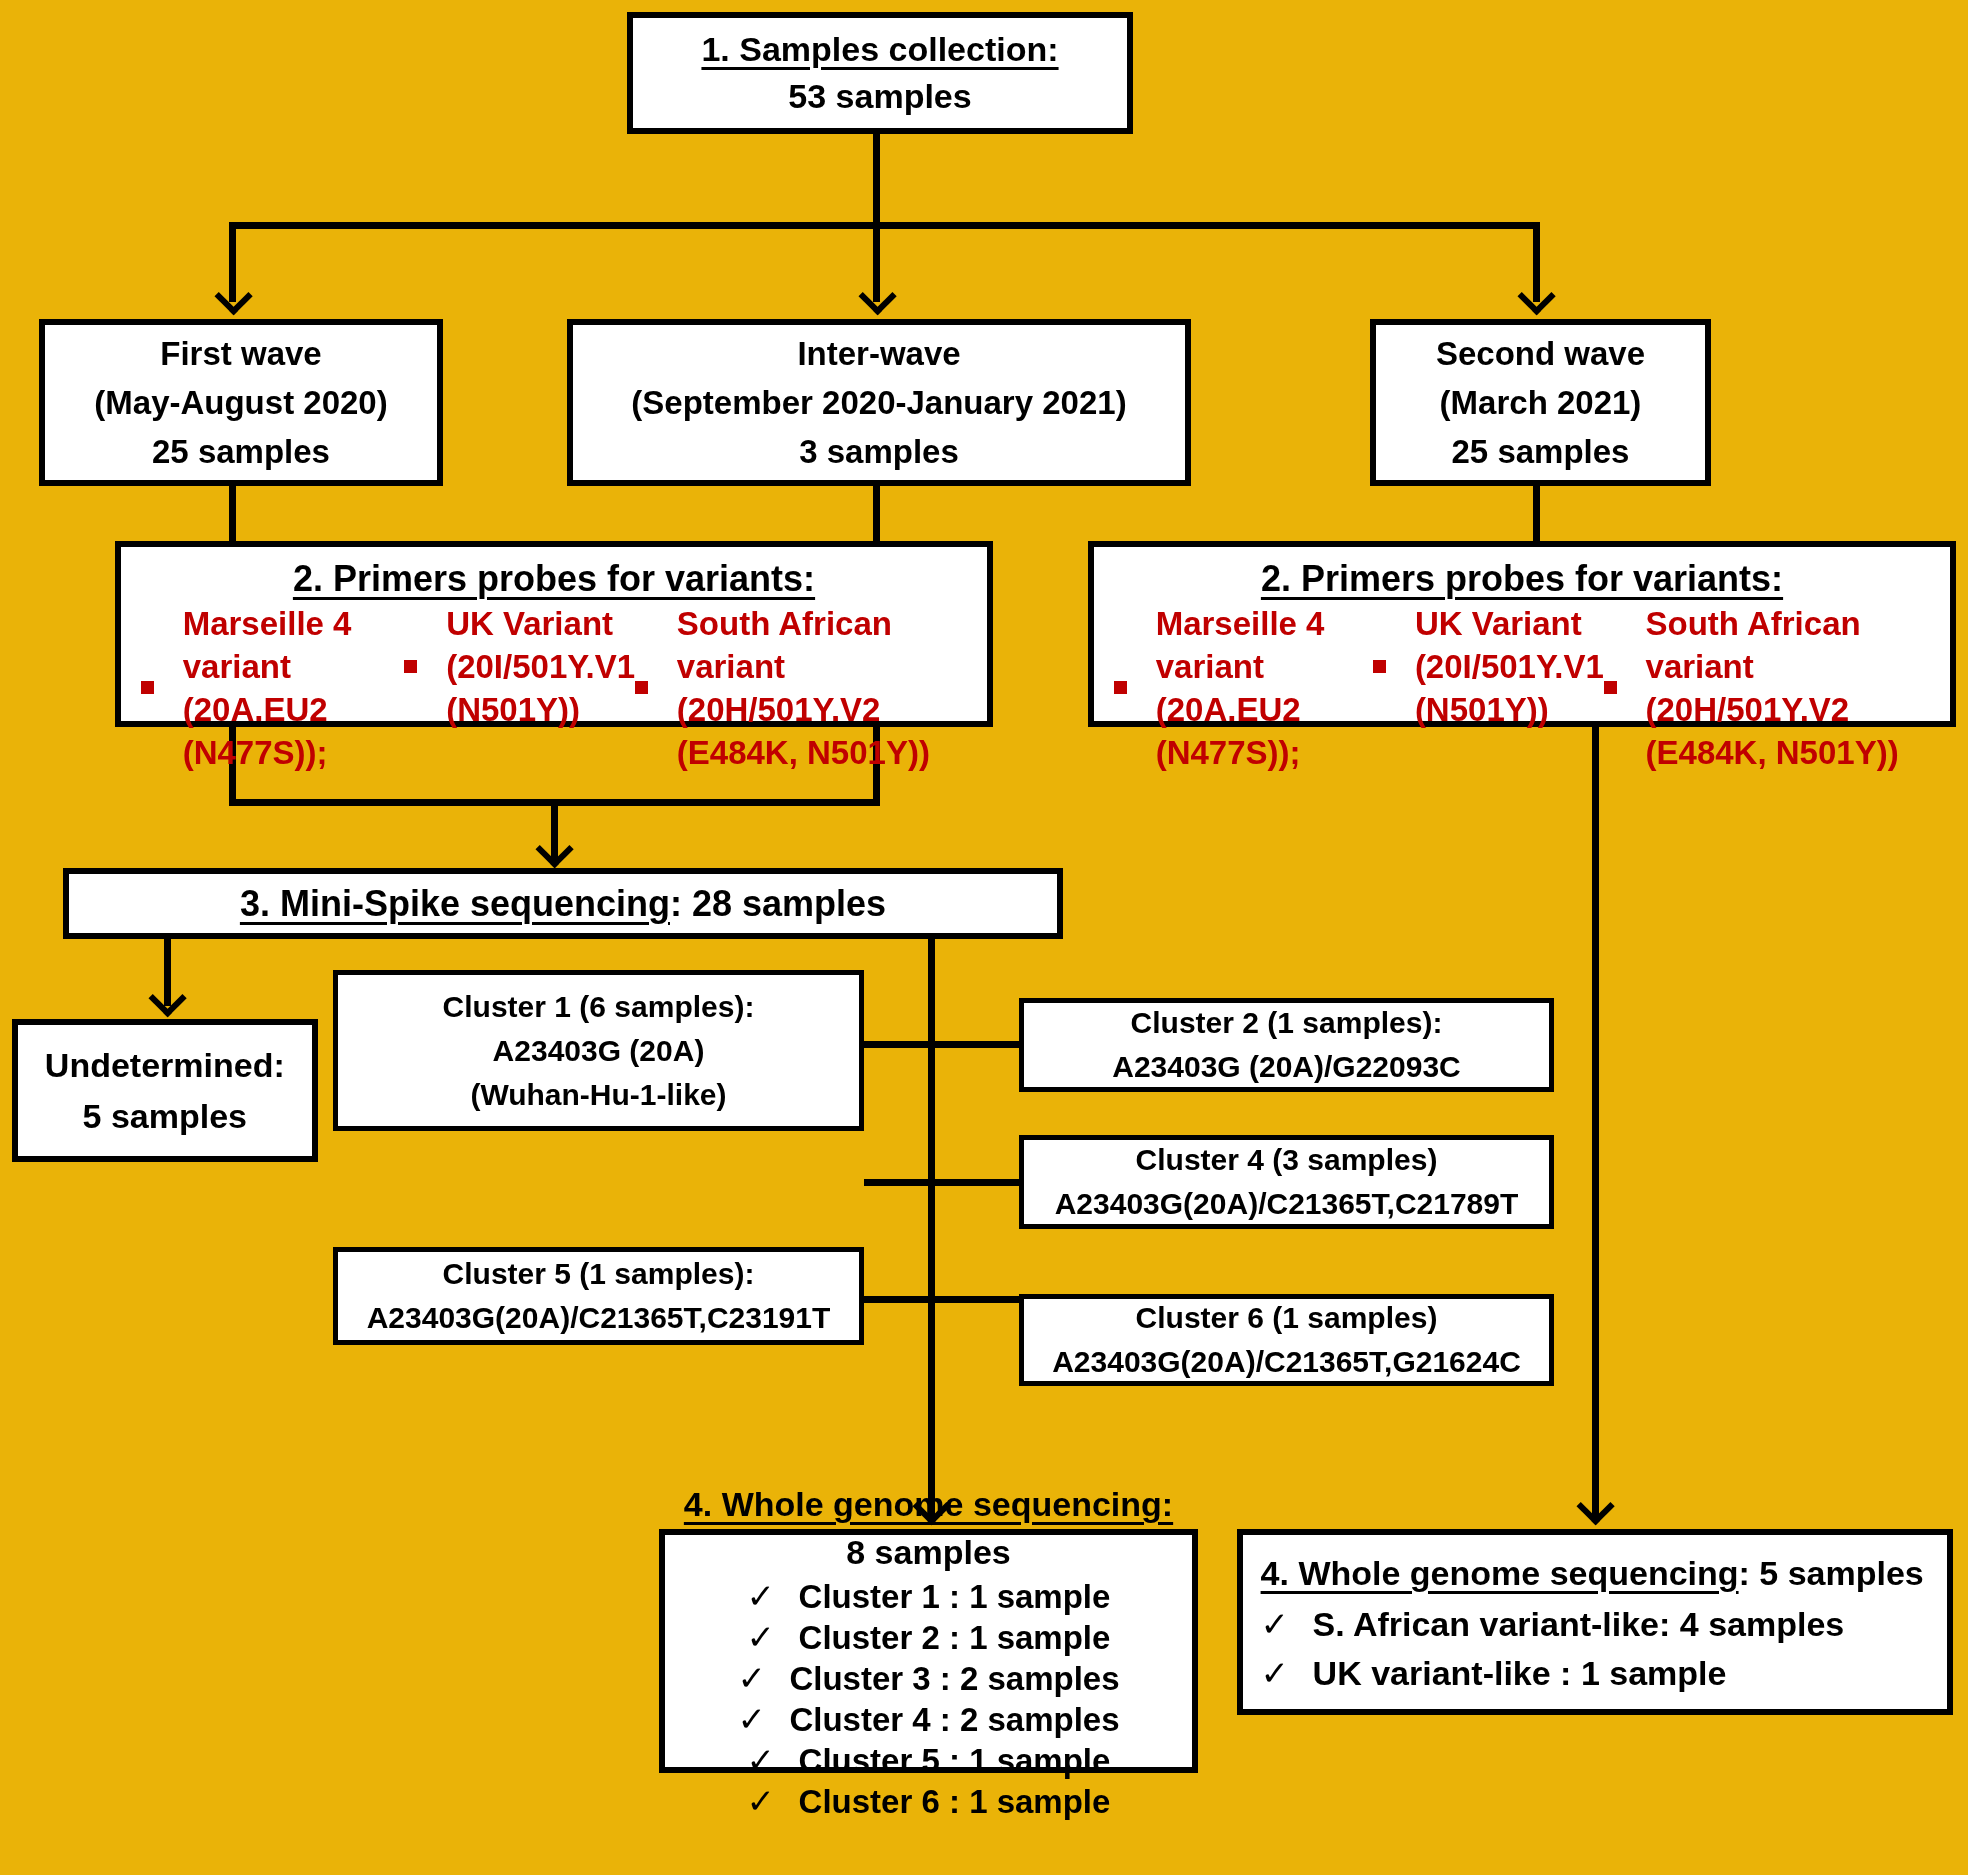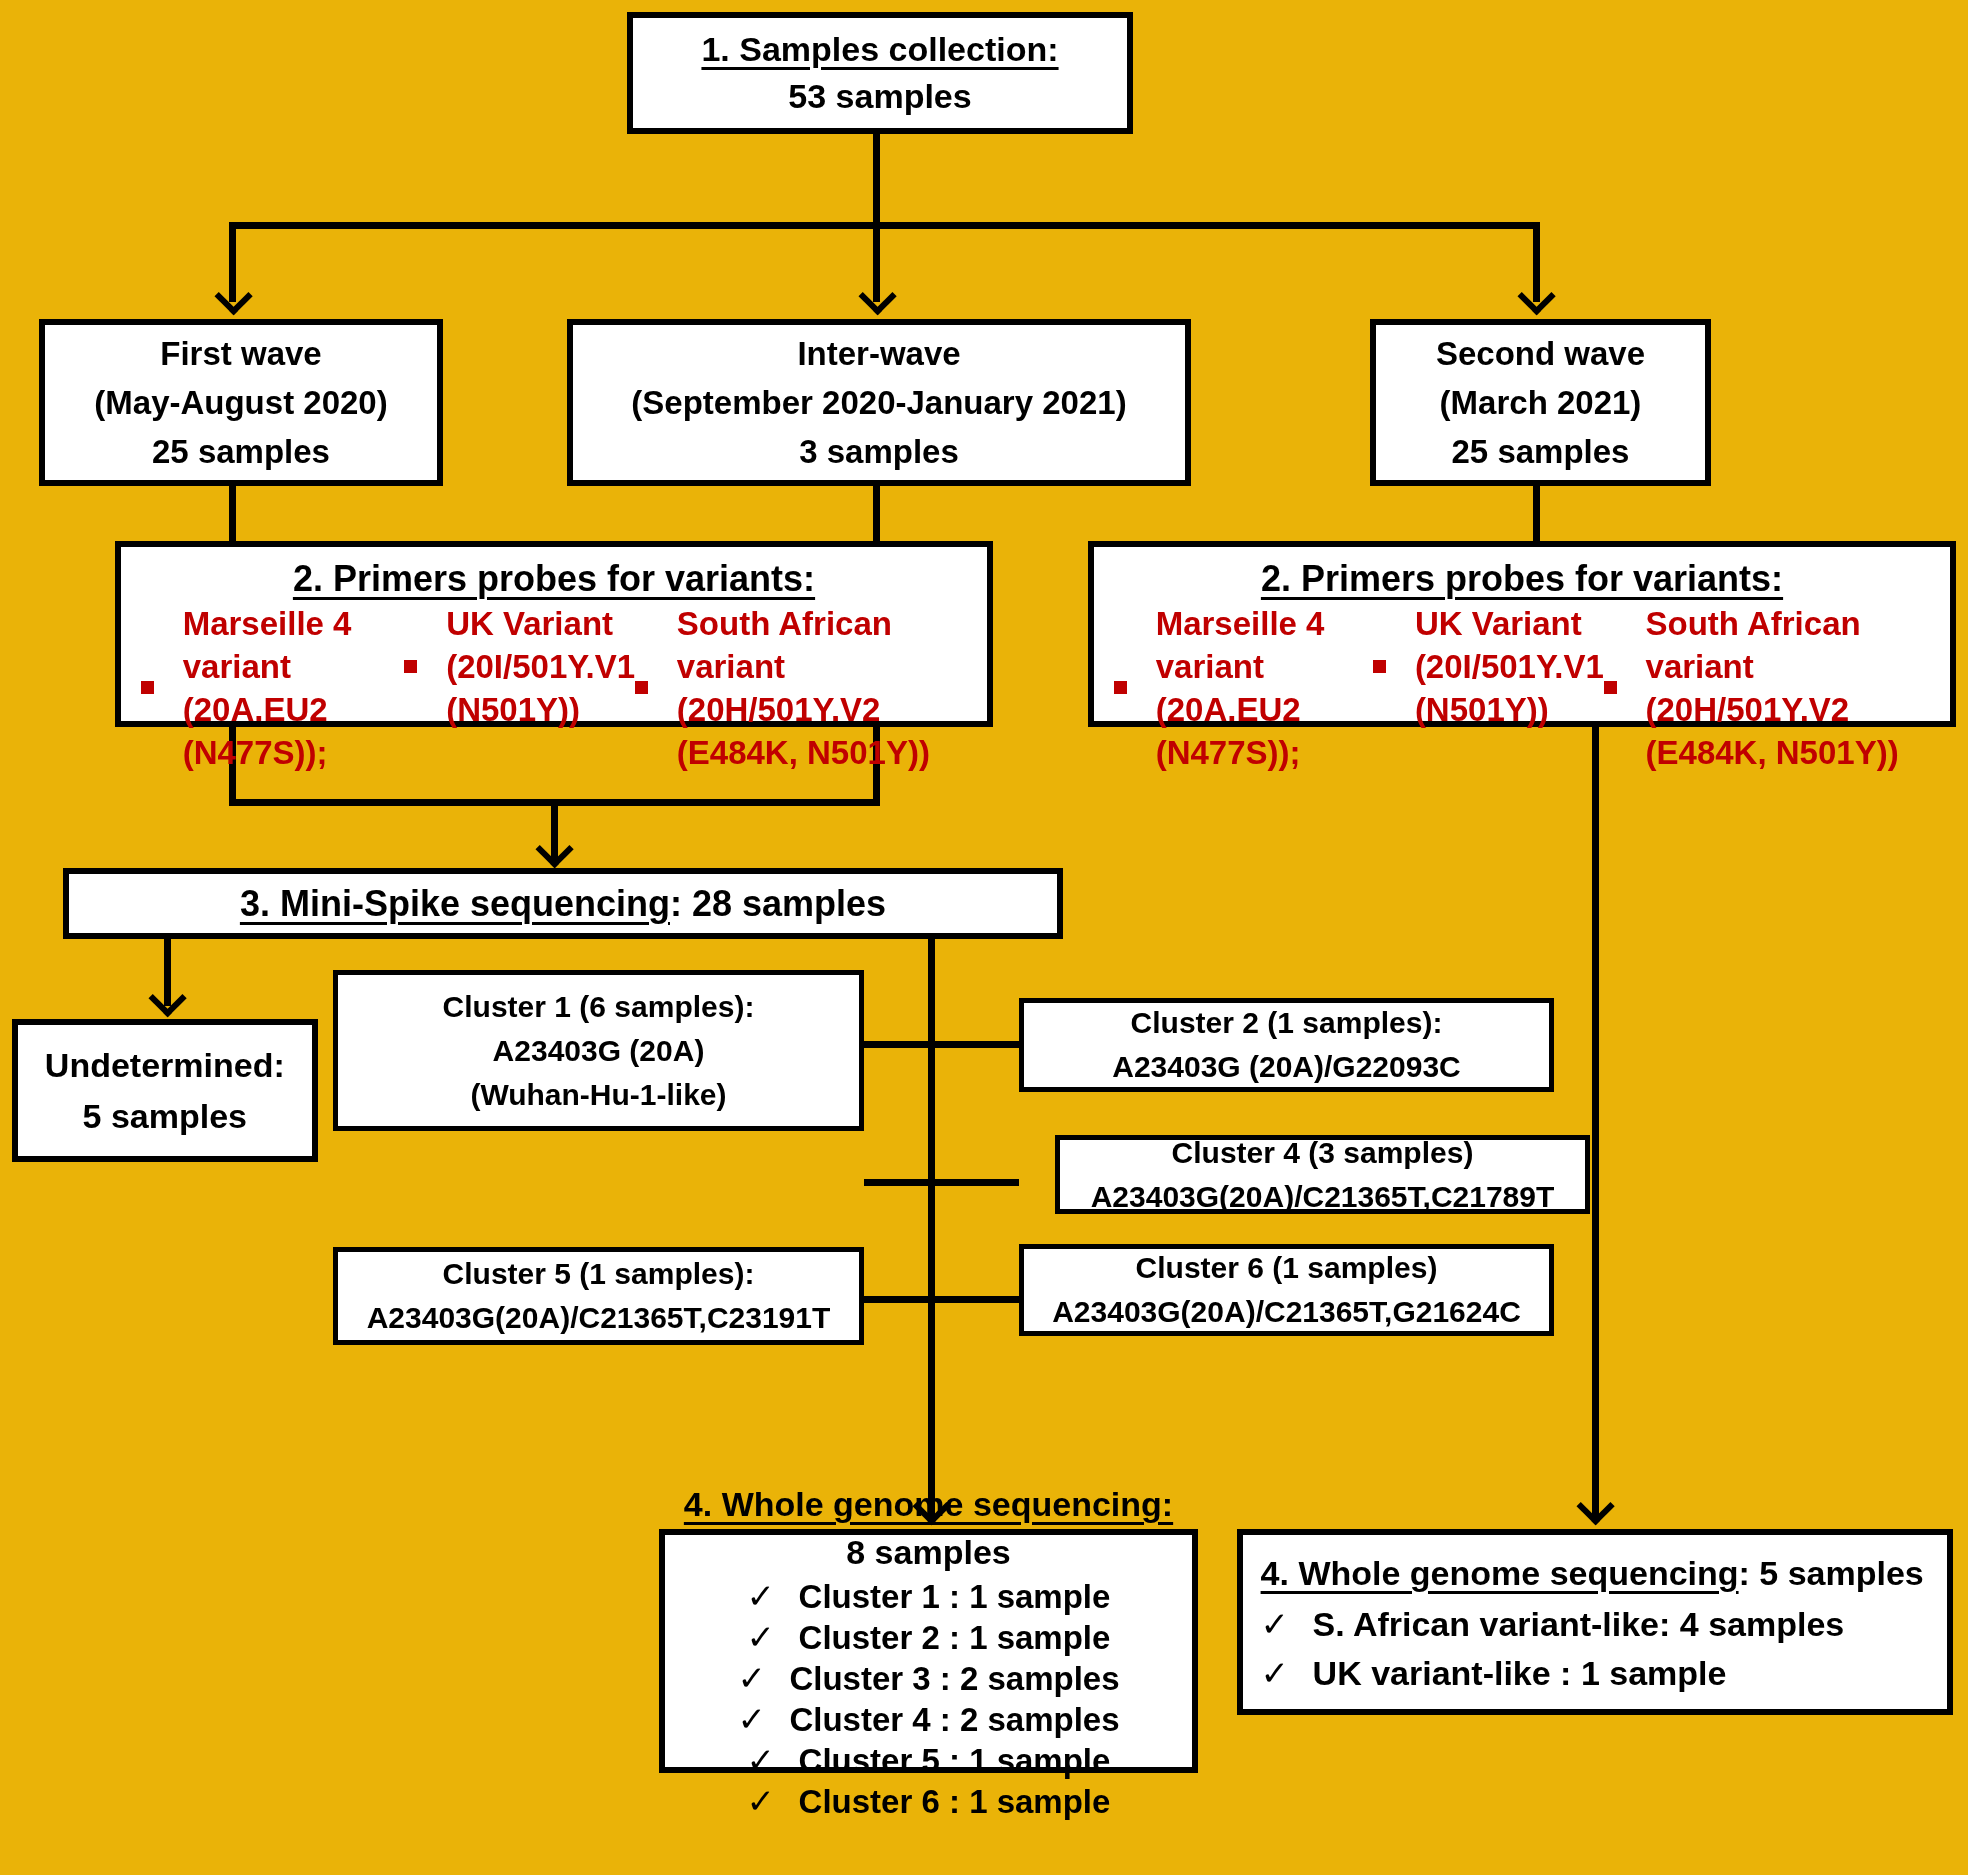--- a/index.html
+++ b/index.html
@@ -59,23 +59,23 @@
   .bullet { width:12.7px; height:12.7px; background:#C00000; margin-right:29px; flex:none; }
   
   .mini-spike { left:57px; top:868px; width:1000px; height:71px; flex-direction:row; font-size:36px;margin-left:6px; }
   
   .undetermined { left:11.8px; top:1019px; width:306px; height:143px; font-size:34px; line-height:51px; }
   
   .cluster { border-width:5.9px; font-size:30px; line-height:44px; }
   .c1 { left:333px;  top:970px;  width:531px; height:161px; }
   .c2 { left:1019px; top:998px; width:535px; height:94px; }
   .c3 { left:333px;  top:1141px; width:531px; height:92px; }
-  .c4 { left:1019px; top:1135px; width:535px; height:79px;margin-left:36px; }
+  .c4 { left:1019px; top:1135px; width:535px; height:94px; }
   .c5 { left:333px;  top:1247px; width:531px; height:98px; }
-  .c6 { left:1019px; top:1244px; width:535px; height:92px; }
+  .c6 { left:1019px; top:1294px; width:535px; height:92px; }
   
   .wgs-left { left:659px; top:1529px; width:539px; height:244px; font-size:33px; }
   .wgs-left .heading { font-size:34px; line-height:49px; }
   .wgs-left .sub { font-size:34px; line-height:47px; }
   .wgs-left .item { display:flex; align-items:center; justify-content:center; line-height:41px; }
   .wgs-right { left:1237px; top:1529px; width:716px; height:186px; align-items:flex-start; padding-left:17.6px; font-size:34px; }
   .wgs-right .heading { line-height:53px; }
   .wgs-right .item { display:flex; align-items:center; text-align:left; line-height:49px; }
   .check { font-weight:400; margin-right:23.5px; font-size:34px; }
 </style>

